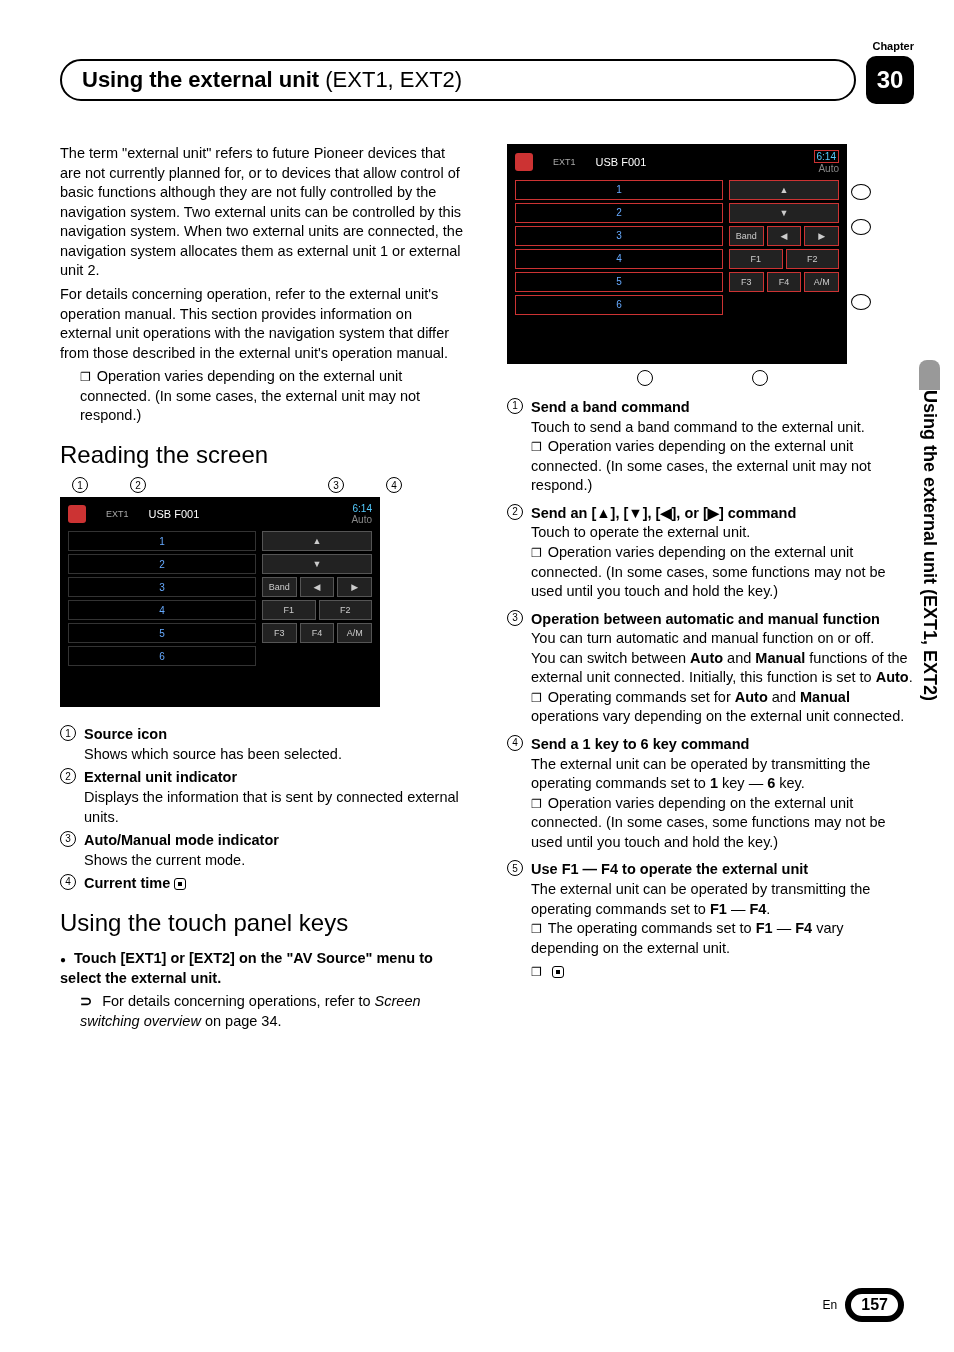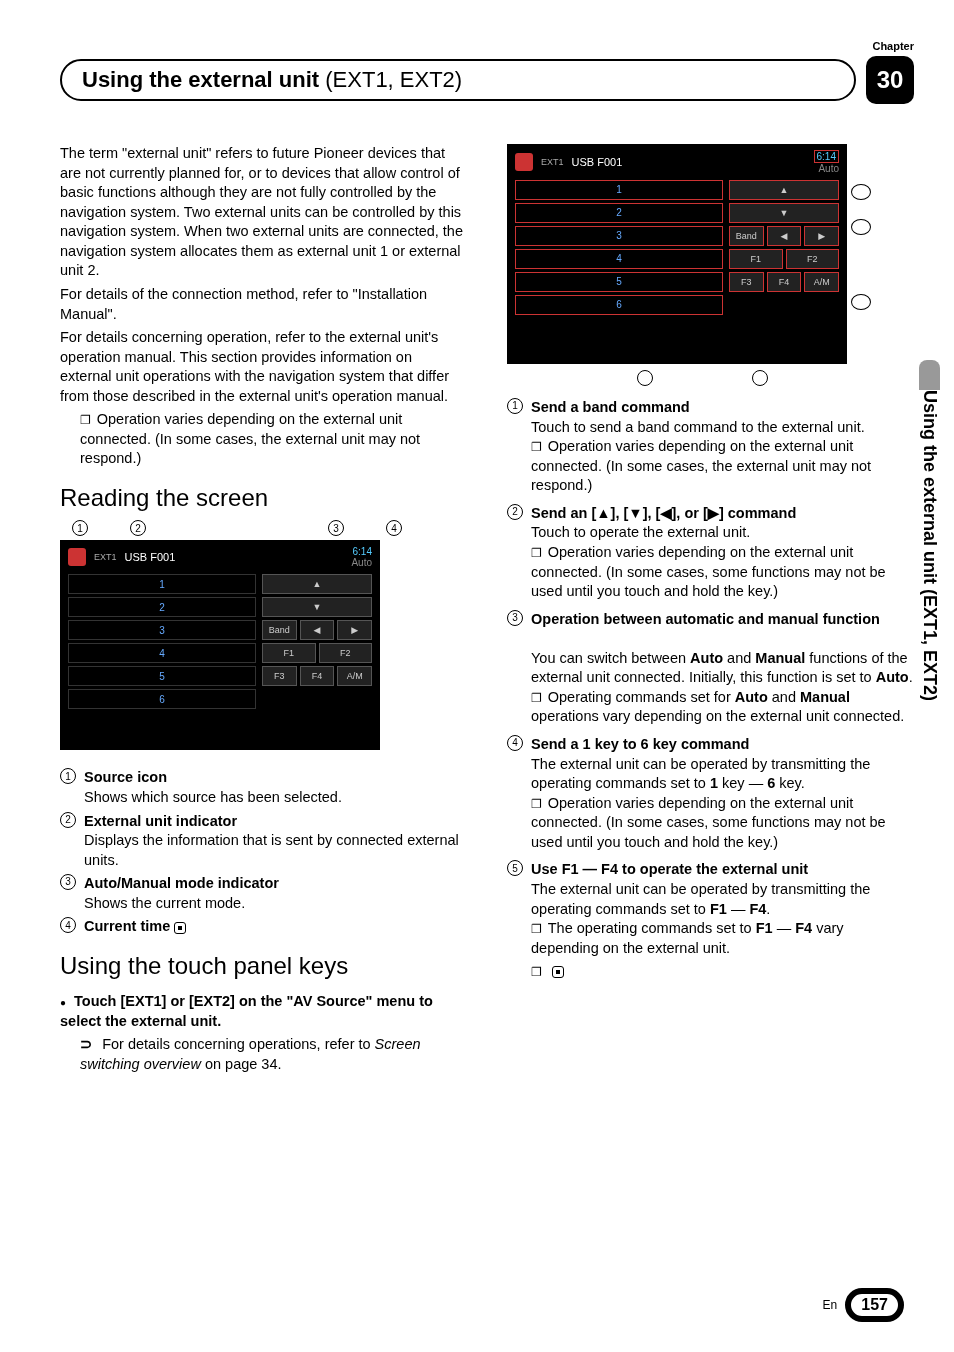--- a/index.html
+++ b/index.html
@@ -76,21 +76,21 @@
   }
   
   .screenshot {
     width: 320px; height: 210px; background: #000; margin: 10px 0 18px 0;
     position: relative; font-size: 11px; color: #fff;
   }
   .shot-head {
     display: flex; align-items: center; justify-content: space-between;
     padding: 6px 8px 2px 8px;
   }
-  .shot-head .left { display: flex; align-items: center; gap: 8px; }
+  .shot-head .left { display: flex; align-items: center; gap: 20px; }
   .shot-icon {
     width: 18px; height: 18px; background: #c33; border-radius: 3px;
   }
   .shot-head .right { text-align: right; font-size: 10px; color: #5cf; line-height: 1.1; }
   .shot-body { display: flex; padding: 4px 8px 8px 8px; gap: 6px; }
   .shot-list { flex: 1; }
   .shot-row {
     height: 20px; border: 1px solid #333; margin-bottom: 3px;
     display: flex; align-items: center; justify-content: center;
     color: #6af; font-size: 10px;
@@ -127,21 +127,20 @@
   <div class="title-bubble">
     <span class="bold">Using the external unit </span><span class="light">(EXT1, EXT2)</span>
   </div>
   <div class="chapnum">30</div>
 </div>
 
 <div class="two-col">
 
   <div class="col">
     <p>The term "external unit" refers to future Pioneer devices that are not currently planned for, or to devices that allow control of basic functions although they are not fully controlled by the navigation system. Two external units can be controlled by this navigation system. When two external units are connected, the navigation system allocates them as external unit 1 or external unit 2.</p>
-    <p>For details of the connection method, refer to "Installation Manual".</p>
     <p>For details concerning operation, refer to the external unit's operation manual. This section provides information on external unit operations with the navigation system that differ from those described in the external unit's operation manual.</p>
     <p class="bullet-box indent">Operation varies depending on the external unit connected. (In some cases, the external unit may not respond.)</p>
 
     <h2>Reading the screen</h2>
 
     <div style="position:relative; margin-top:26px;">
       <div class="callout-top">
         <span class="circ">1</span>
         <span class="circ">2</span>
         <span class="circ" style="margin-left:140px">3</span>
@@ -281,21 +280,21 @@
         <span class="bold">Send an [▲], [▼], [◀], or [▶] command</span><br>
         <span>Touch to operate the external unit.</span>
         <p class="bullet-box">Operation varies depending on the external unit connected. (In some cases, some functions may not be used until you touch and hold the key.)</p>
       </div>
     </div>
 
     <div class="list-item">
       <span class="circ num">3</span>
       <div class="txt">
         <span class="bold">Operation between automatic and manual function</span><br>
-        <br>
+        <span>You can turn automatic and manual function on or off.</span><br>
         <span>You can switch between </span><span class="bold">Auto</span><span> and </span><span class="bold">Manual</span><span> functions of the external unit connected. Initially, this function is set to </span><span class="bold">Auto</span>.
         <p class="bullet-box"><span>Operating commands set for </span><span class="bold">Auto</span> and <span class="bold">Manual</span><span> operations vary depending on the external unit connected.</span></p>
       </div>
     </div>
 
     <div class="list-item">
       <span class="circ num">4</span>
       <div class="txt">
         <span class="bold">Send a 1 key to 6 key command</span><br>
         <span>The external unit can be operated by transmitting the operating commands set to </span><span class="bold">1</span><span> key — </span><span class="bold">6</span><span> key.</span>

